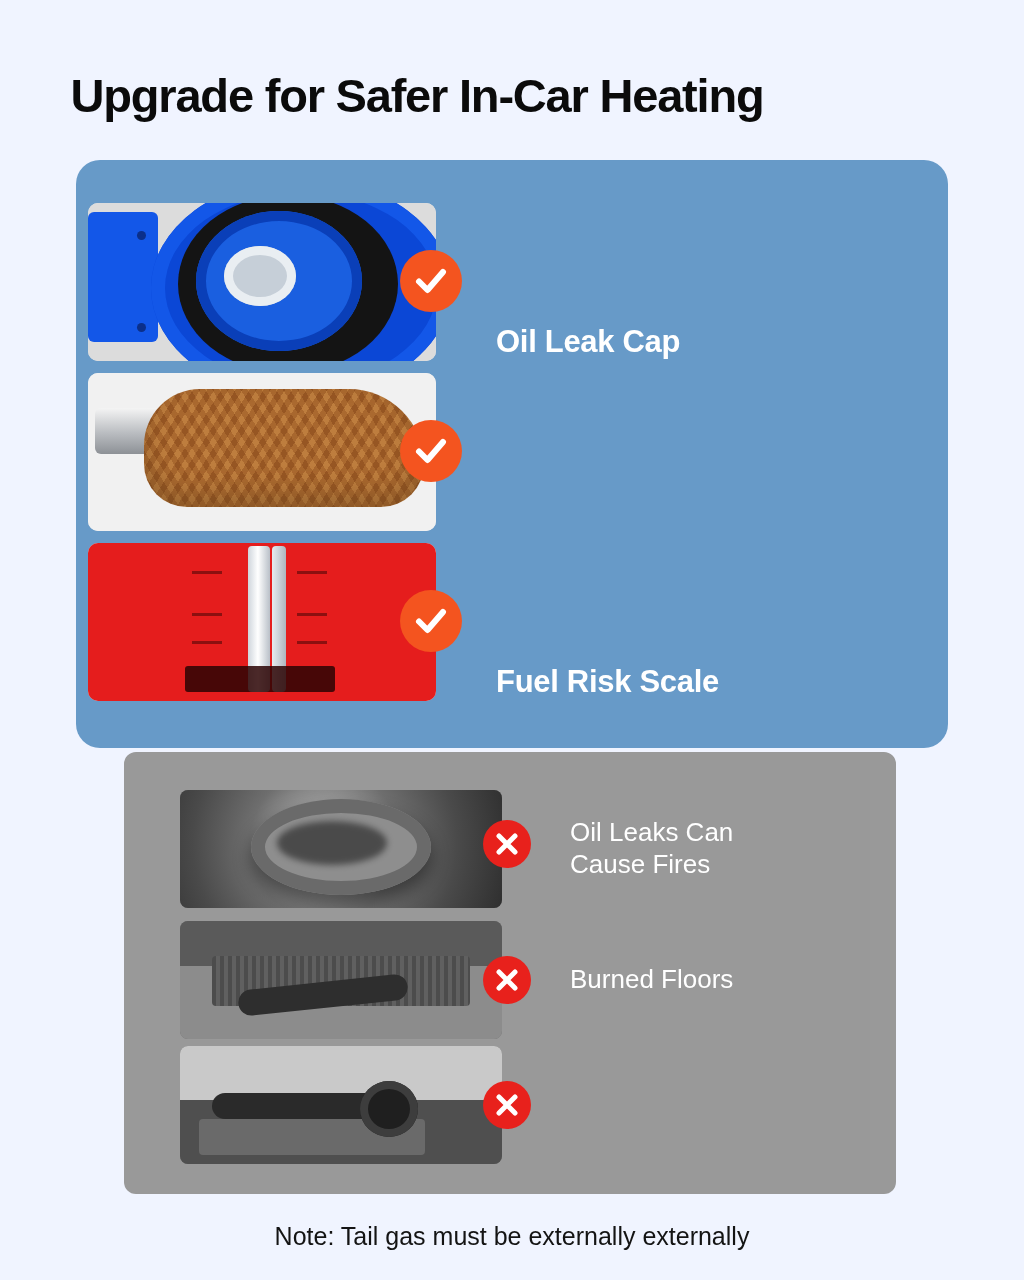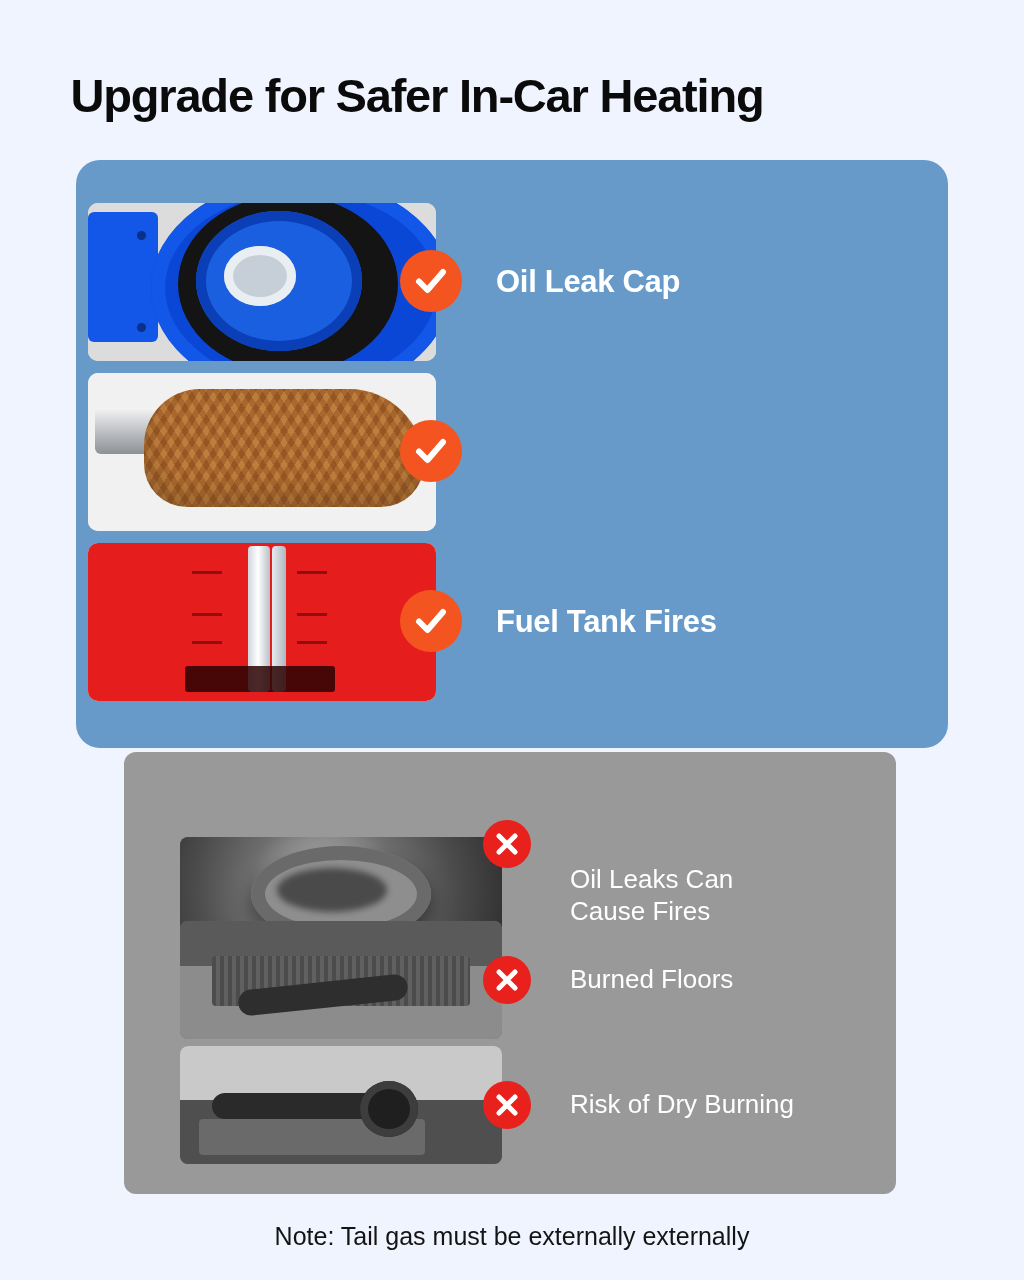--- a/index.html
+++ b/index.html
@@ -52,21 +52,21 @@
   }
 
   
   .row {
     position: absolute;
     display: flex;
     align-items: center;
   }
 
   
-  .pos-row { left: 88px; }
+  .pos-row { left: 88px; align-items: flex-end; }
   .pos-thumb {
     width: 348px;
     height: 158px;
     border-radius: 10px;
     overflow: hidden;
     position: relative;
     background: #e8e8e8;
     flex: none;
   }
   .pos-label {
@@ -287,29 +287,29 @@
       <div class="tube2"></div>
       <div class="tick" style="left:30%; top:18%"></div>
       <div class="tick" style="left:60%; top:18%"></div>
       <div class="tick" style="left:30%; top:44%"></div>
       <div class="tick" style="left:60%; top:44%"></div>
       <div class="tick" style="left:30%; top:62%"></div>
       <div class="tick" style="left:60%; top:62%"></div>
       <div class="warn"></div>
     </div>
   </div>
-  <div class="pos-label">Fuel Tank Fires</div>
+  <div class="pos-label">Fuel Risk Scale</div>
 </div>
 <div class="badge check" style="left:400px; top:590px;">
   <svg width="38" height="38" viewBox="0 0 38 38">
       <path d="M7 19.5 L15.5 28 L31 10" fill="none" stroke="#ffffff" stroke-width="6" stroke-linecap="round" stroke-linejoin="round"></path>
     </svg>
 </div>
 
-<div class="row neg-row" style="top:837px;">
+<div class="row neg-row" style="top:790px;">
   <div class="neg-thumb">
     <div class="art-dirty">
         <div class="ring"></div>
         <div class="smudge"></div>
       </div>
   </div>
   <div class="neg-label">Oil Leaks Can
 Cause Fires</div>
 </div>
 <div class="badge cross" style="left:483px; top:820px; width:48px; height:48px;">
@@ -334,21 +334,20 @@
 </div>
 
 <div class="row neg-row" style="top:1046px;">
   <div class="neg-thumb">
     <div class="art-tank">
         <div class="plate"></div>
         <div class="handle"></div>
         <div class="cap"></div>
       </div>
   </div>
-  <div class="neg-label">Risk of Dry Burning</div>
 </div>
 <div class="badge cross" style="left:483px; top:1081px; width:48px; height:48px;">
   <svg width="26" height="26" viewBox="0 0 26 26">
       <path d="M5 5 L21 21 M21 5 L5 21" stroke="#ffffff" stroke-width="5" stroke-linecap="round"></path>
     </svg>
 </div>
 
 <div class="note">Note: Tail gas must be externally externally</div>
 
 </body></html>

